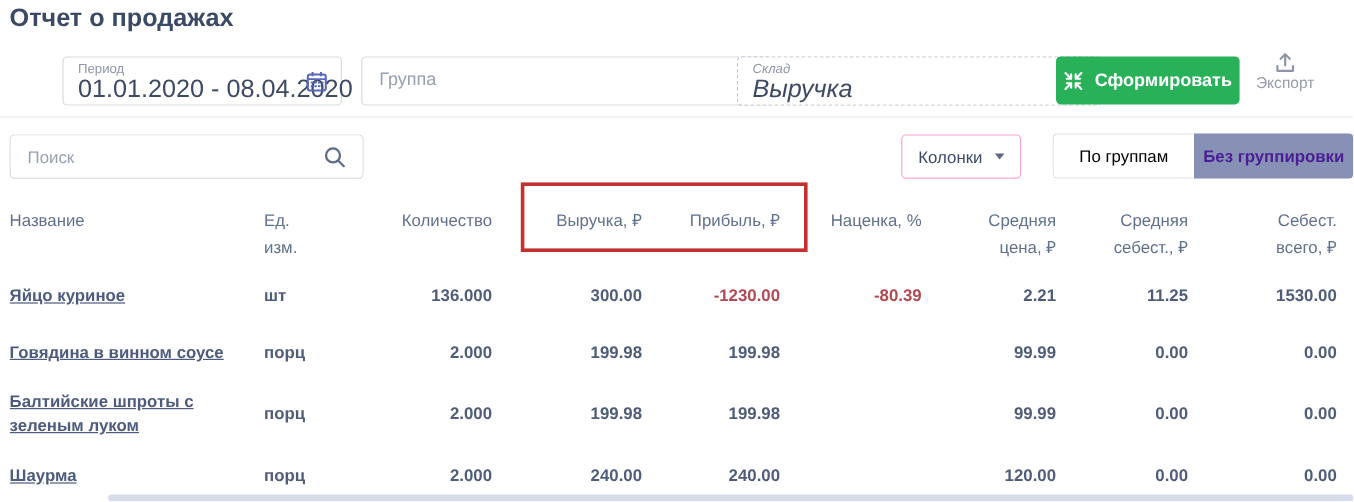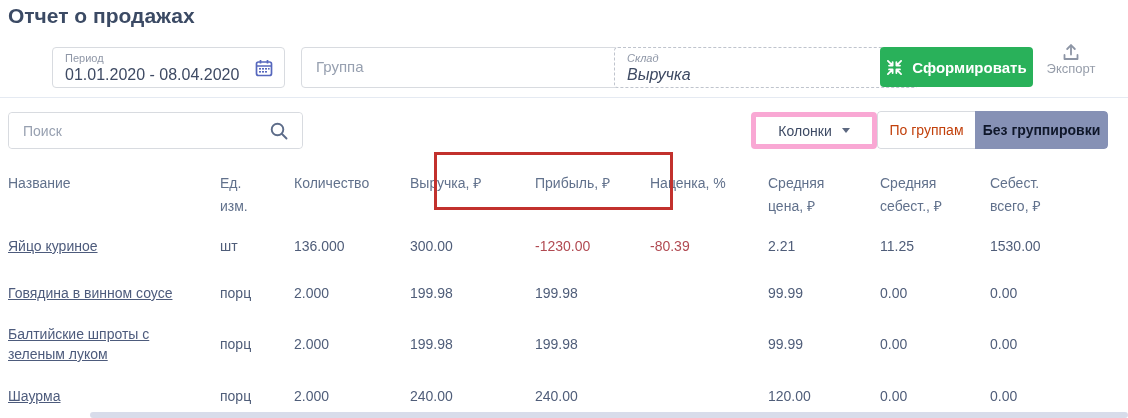--- a/index.html
+++ b/index.html
@@ -7,21 +7,21 @@
   body { font-family:"Liberation Sans", sans-serif; }
   .page { position:relative; width:1128px; height:418px; background:#fff; overflow:hidden; }
 
   
   .page-title { position:absolute; left:8px; top:4px; font-size:21px; font-weight:700; color:#3b4a64; }
 
   
   .field { position:absolute; top:47px; height:41px; border:1px solid #d8dbe0; border-radius:4px; background:#fff;margin-left:44px; }
   .field-period { left:8px; width:233px; padding:4px 12px 0 12px; }
   .fld-label { display:block; font-size:11px; color:#8f97a7; line-height:13px; }
-  .fld-value { display:block; font-size:16px; color:#3e4a63; line-height:19px; white-space:nowrap; }
+  .fld-value { display:block; font-size:21px; color:#3e4a63; line-height:19px; white-space:nowrap; }
   .cal-icon { position:absolute; right:11px; top:11px; }
 
   .field-group { left:257px; width:343px; }
   .placeholder-lg { position:absolute; left:14px; top:10px; font-size:15px; color:#97a0b0; }
   .caret { position:absolute; width:0; height:0; border-left:5px solid transparent; border-right:5px solid transparent; border-top:6px solid #7f8795; }
   .caret-group { right:16px; top:17px; }
 
   .field-warehouse { left:570px; width:304px; border:1px dashed #bfc4cd; padding:4px 12px 0 12px;font-style:italic; }
   .caret-warehouse { right:14px; top:17px; border-top-color:#9ba2af; }
 
@@ -35,37 +35,37 @@
 
   .divider { position:absolute; left:0; top:97px; width:1128px; height:1px; background:#e5eaf2; }
 
   
   .search-box { position:absolute; left:8px; top:112px; width:295px; height:37px; border:1px solid #d8dbe0; border-radius:4px; }
   .search-input { position:absolute; left:0; top:0; width:100%; height:100%; border:none; outline:none; border-radius:4px;
     padding:0 44px 0 14px; font-family:"Liberation Sans",sans-serif; font-size:14px; color:#3e4a63; }
   .search-input::placeholder { color:#97a0b0; }
   .search-icon { position:absolute; right:13px; top:8px; }
 
-  .btn-columns { position:absolute; left:751px; top:112px; width:126px; height:37px; border:5px solid #f9a8d4; border-radius:4px;
+  .btn-columns { position:absolute; left:751px; top:112px; width:100px; height:37px; border:1px solid #f9a8d4; border-radius:4px;
     background:#fff; font-family:"Liberation Sans",sans-serif; font-size:14px; color:#3d4a64; cursor:pointer;
     display:flex; align-items:center; justify-content:center; gap:10px; }
   .caret-columns { position:static; border-left:4.5px solid transparent; border-right:4.5px solid transparent; border-top:5.5px solid #5c6880; }
 
   .toggle { position:absolute; left:877px; top:111px; height:38px; display:flex; border-radius:4px; overflow:hidden; }
   .toggle-seg { height:38px; display:flex; align-items:center; justify-content:center; font-size:14px; cursor:pointer; }
-  .toggle-off { width:98px; background:#fff; border:1px solid #d8dbe0; border-right:none; border-radius:4px 0 0 4px; color:#c2410c; }
-  .toggle-on  { width:133px; background:#8691b5; color:#0f172a; font-weight:700; border-radius:0 4px 4px 0; }
+  .toggle-off { width:118px; background:#fff; border:1px solid #d8dbe0; border-right:none; border-radius:4px 0 0 4px; color:#000000; }
+  .toggle-on  { width:133px; background:#8691b5; color:#4c1d95; font-weight:700; border-radius:0 4px 4px 0; }
 
   
   table.report { position:absolute; left:8px; top:162px; border-collapse:collapse; table-layout:fixed; width:1106px; }
   .report th { font-size:14px; font-weight:400; color:#61718c; vertical-align:top; padding-top:10px; line-height:23px; white-space:pre-line; }
   .report th, .report td { overflow:hidden; }
-  .report td { font-size:14px; color:#4f5d79; vertical-align:middle; line-height:20px; }
+  .report td { font-size:14px; color:#4f5d79; vertical-align:middle; line-height:20px;font-weight:bold; }
   .al { text-align:left; }
-  .ar { text-align:left; }
+  .ar { text-align:right; }
   .report td.name-cell { text-decoration:underline; color:#4d5b7c; cursor:pointer; padding-right:14px; }
   .report td.neg { color:#b14a52; }
   .row-h0 { height:48px; } .row-h1 { height:46px; } .row-h2 { height:56px; } .row-h3 { height:48px; }
   .report thead tr { height:60px; }
 
   
   .annotation-box { position:absolute; left:434px; top:152px; width:239px; height:58px; border:3px solid #c2312d; z-index:5; pointer-events:none; }
 
   
   .hscrollbar { position:absolute; left:90px; right:0; bottom:0; height:6px; background:#b8c0d8; opacity:.55; border-radius:3px; }

